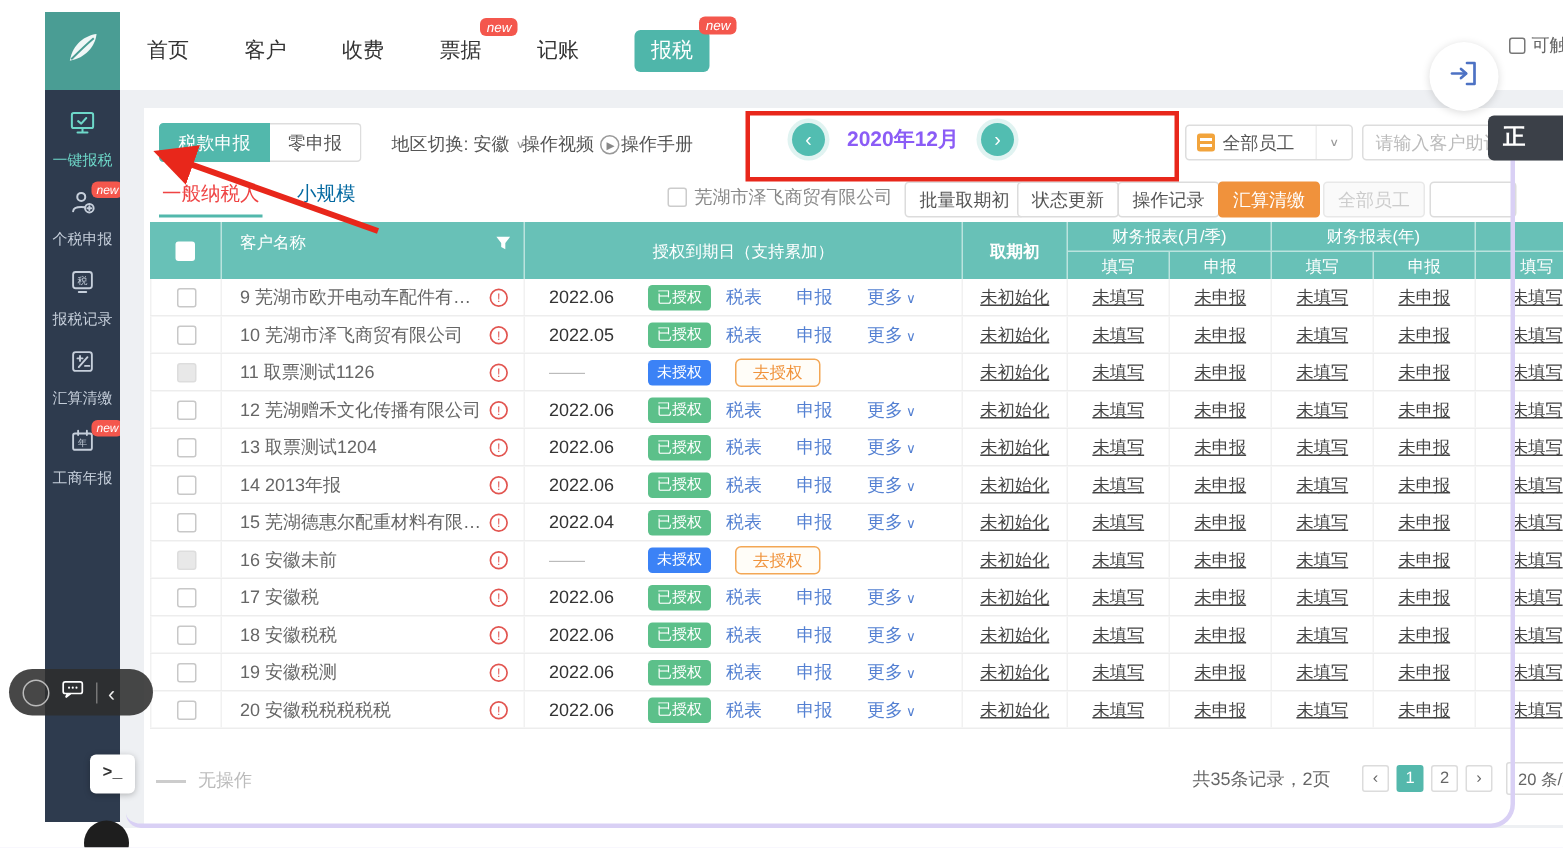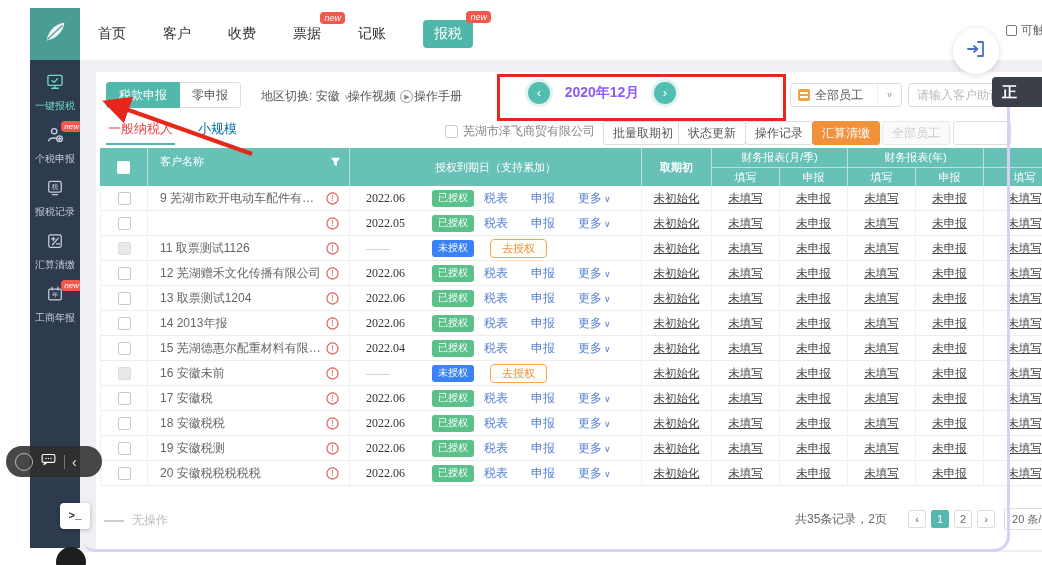--- a/index.html
+++ b/index.html
@@ -79,21 +79,21 @@
   .funnel{margin-left:auto;display:flex;}
   .trow{height:25px;border-bottom:1px solid #ededed;font-size:12px;color:#666;}
   .trow>div{display:flex;align-items:center;border-right:1px solid #f1f1f1;height:100%;overflow:hidden;}
   .c-check{justify-content:center;border-left:1px solid #f1f1f1;}
   .rchk{width:13px;height:13px;border:1px solid #c8c8c8;border-radius:2px;background:#fff;}
   .rchk.dis{background:#e8e8e8;border-color:#ddd;}
   .c-name{padding:0 10px 0 12px;position:relative;}
   .c-name .nm{white-space:nowrap;overflow:hidden;text-overflow:ellipsis;}
   .info-ic{margin-left:auto;flex:none;display:flex;}
   .c-auth{padding-left:16px;gap:10px;}
-  .exp{width:56px;color:#333;flex:none;font-family:Liberation Serif, serif;}
+  .exp{width:56px;color:#333;flex:none;}
   .exp.none{color:#bbb;}
   .badge{flex:none;font-size:10px;color:#fff;border-radius:3px;padding:1.5px 6px;}
   .badge.ok{background:#5cc08a;}
   .badge.no{background:#3b82f6;}
   .rlink{color:#5480d2;cursor:pointer;white-space:nowrap;margin-right:13px;}
   .rlink .chev{color:#5480d2;margin-left:2px;}
   .auth-btn{border:1px solid #f3a755;color:#f0933c;background:#fffdf8;border-radius:4px;font-size:11px;padding:1px 11px;cursor:pointer;}
   .c-link{justify-content:center;}
   .ulink{color:#444;font-size:11.5px;text-decoration:underline;cursor:pointer;white-space:nowrap;}
 
@@ -308,20 +308,21 @@
             </div>
             <div class="c-link">
               <span class="ulink">未填写</span>
             </div>
           </div>
           <div class="grid trow">
             <div class="c-check">
               <span class="rchk"></span>
             </div>
             <div class="c-name">
+              <span class="nm">10 芜湖市泽飞商贸有限公司</span>
               <span class="info-ic">
                 <svg width="13" height="13" viewBox="0 0 14 14">
                   <circle cx="7" cy="7" r="6" fill="none" stroke="#e25550" stroke-width="1.2"></circle>
                   <text x="7" y="10.2" font-size="9" text-anchor="middle" fill="#e25550">!</text>
                 </svg>
               </span>
             </div>
             <div class="c-auth">
               <span class="exp">2022.05</span>
               <span class="badge ok">已授权</span>

